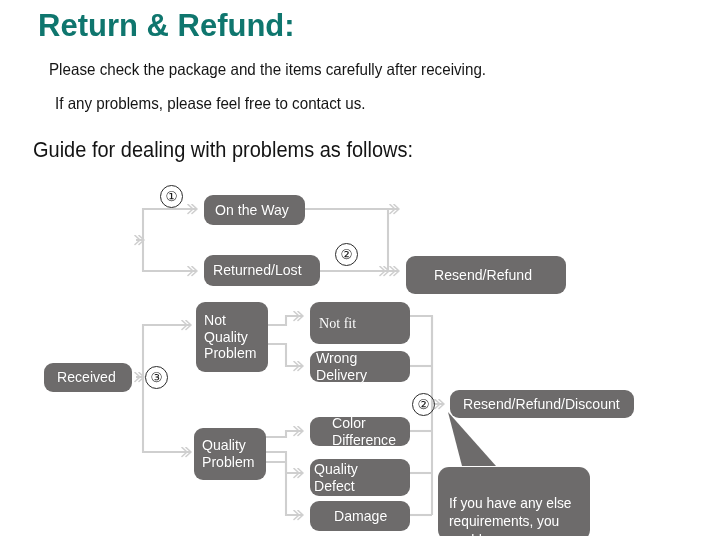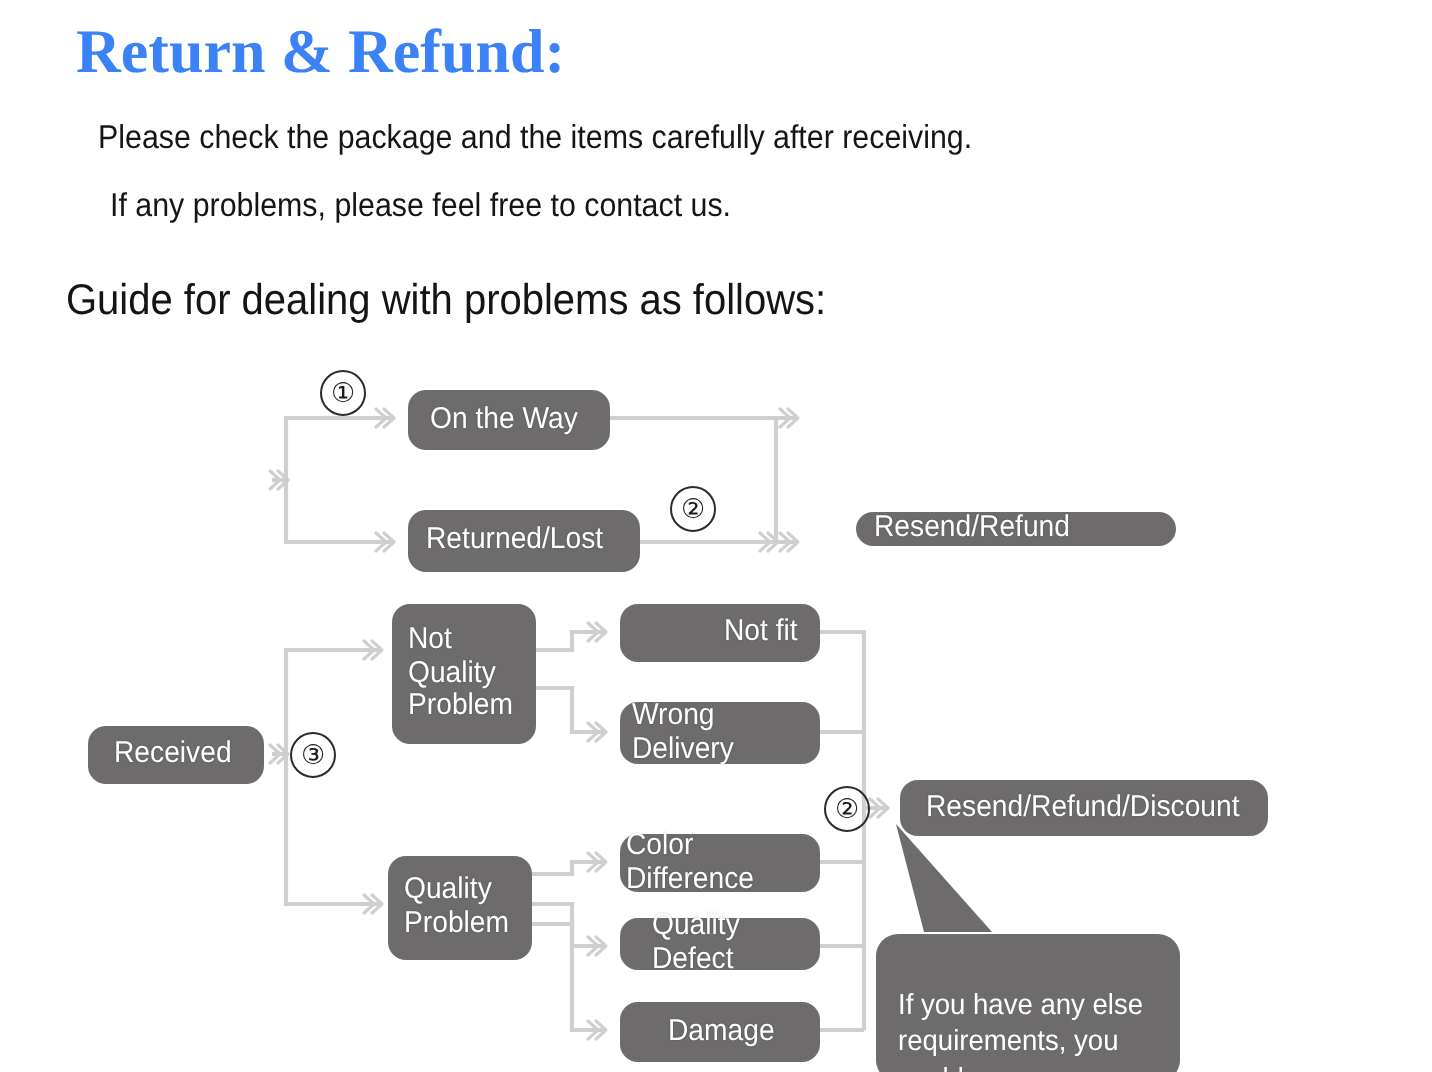--- a/index.html
+++ b/index.html
@@ -5,23 +5,23 @@
   html,body{margin:0;padding:0;}
   body{
     width:716px;height:536px;background:#ffffff;overflow:hidden;position:relative;
     font-family:"Liberation Sans","DejaVu Sans",sans-serif;
   }
   #root{position:relative;width:716px;height:536px;}
 
   
   .title{
     position:absolute;left:38px;top:8px;
-    font-family:Liberation Serif, serif;
+    font-family:Liberation Sans, sans-serif;
     font-weight:bold;font-size:31px;letter-spacing:0px;
-    color:#3b82f6;white-space:nowrap;
+    color:#0f766e;white-space:nowrap;
   }
   .lead1{
     position:absolute;left:49px;top:60px;
     font-size:16.5px;color:#151515;white-space:nowrap;
     transform:scaleX(0.92);transform-origin:left top;
   }
   .lead2{
     position:absolute;left:55px;top:94px;
     font-size:16.5px;color:#151515;white-space:nowrap;
     transform:scaleX(0.92);transform-origin:left top;
@@ -120,52 +120,52 @@
 
   <div class="node" style="left:204px;top:195px;width:101px;height:30px;justify-content:center;text-align:right;">
     <span>On the Way</span>
   </div>
 
   <div class="node" style="left:204px;top:255px;width:116px;height:31px;justify-content:flex-start;">
     <span>Returned/Lost</span>
   </div>
 
 
-  <div class="node" style="left:428px;top:256px;width:160px;height:17px;justify-content:flex-start;">
+  <div class="node" style="left:406px;top:256px;width:160px;height:38px;justify-content:center;">
     <span>Resend/Refund</span>
   </div>
 
   <div class="node" style="left:44px;top:363px;width:88px;height:29px;justify-content:center;">
     <span>Received</span>
   </div>
 
   <div class="node multi" style="left:196px;top:302px;width:72px;height:70px;padding-left:8px;">
     <span>Not
 Quality
 Problem</span>
   </div>
 
   <div class="node multi" style="left:194px;top:428px;width:72px;height:52px;padding-left:8px;">
     <span>Quality
 Problem</span>
   </div>
 
-  <div class="node" style="left:310px;top:302px;width:100px;height:29px;justify-content:flex-end;">
+  <div class="node" style="left:310px;top:302px;width:100px;height:42px;justify-content:flex-start;font-family:Liberation Serif, serif;">
     <span>Not fit</span>
   </div>
 
   <div class="node" style="left:310px;top:351px;width:100px;height:31px;justify-content:flex-start;padding-left:6px;">
     <span>Wrong Delivery</span>
   </div>
 
-  <div class="node" style="left:310px;top:417px;width:100px;height:29px;justify-content:flex-start;padding-left:3px;">
+  <div class="node" style="left:310px;top:417px;width:100px;height:29px;justify-content:flex-start;padding-left:22px;">
     <span>Color Difference</span>
   </div>
 
-  <div class="node" style="left:310px;top:459px;width:100px;height:26px;justify-content:flex-end;padding-left:16px;">
+  <div class="node" style="left:310px;top:459px;width:100px;height:37px;justify-content:flex-end;padding-left:4px;">
     <span>Quality Defect</span>
   </div>
 
   <div class="node" style="left:310px;top:501px;width:100px;height:30px;justify-content:flex-start;padding-left:24px;">
     <span>Damage</span>
   </div>
 
   <div class="node" style="left:450px;top:390px;width:184px;height:28px;justify-content:center;padding-left:18px;">
     <span>Resend/Refund/Discount</span>
   </div>

